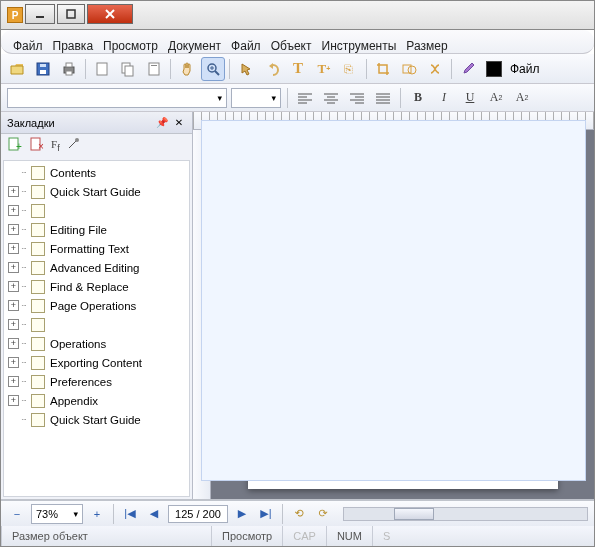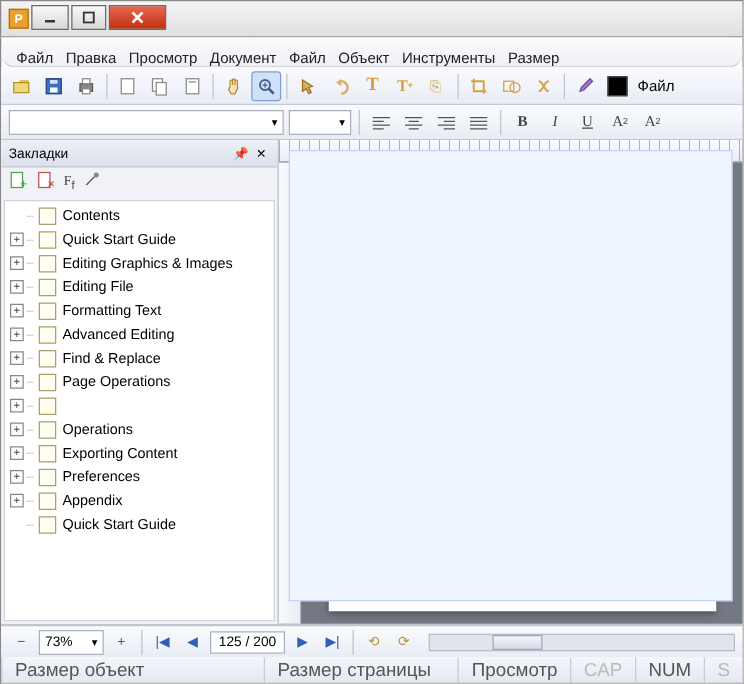--- a/index.html
+++ b/index.html
@@ -20,21 +20,21 @@
 
 .toolbar { height: 30px; background: linear-gradient(#fafbfe,#e8ecf4); display: flex; align-items: center; padding: 0 4px; gap: 2px; border-bottom: 1px solid #c8c8d0; }
 .tbtn { width: 24px; height: 24px; display: flex; align-items: center; justify-content: center; border-radius: 3px; }
 .sep { width: 1px; height: 20px; background: #c0c4cc; margin: 0 2px; }
 .combo { height: 20px; border: 1px solid #a8b0c0; background: #fff; font-size: 11px; padding: 0 4px; min-width: 80px; display: flex; align-items: center; justify-content: space-between; }
 .combo.long { flex: 1; max-width: 220px; }
 .colorchip { width: 16px; height: 16px; background: #000; border: 1px solid #444; }
 
 .workarea { flex: 1; display: flex; overflow: hidden; border-bottom: 1px solid #c0c4cc; }
 
-.sidepanel { width: 222px; background: #f0f2f8; border-right: 1px solid #b8bcc8; display: flex; flex-direction: column; }
+.sidepanel { width: 192px; background: #f0f2f8; border-right: 1px solid #b8bcc8; display: flex; flex-direction: column; }
 .sidehdr { height: 22px; background: linear-gradient(#eef0f6,#dce0ec); border-bottom: 1px solid #c0c4cc; display: flex; align-items: center; padding: 0 6px; font-size: 11px; }
 .sidehdr .spacer { flex: 1; }
 .sidehdr .pin, .sidehdr .x { width: 14px; height: 14px; font-size: 10px; display: flex; align-items: center; justify-content: center; margin-left: 2px; }
 .sidetools { height: 24px; display: flex; align-items: center; gap: 6px; padding: 0 6px; }
 .tree { flex: 1; background: #fff; border: 1px solid #d0d4dc; margin: 2px; overflow: auto; padding: 2px 0; }
 .treerow { display: flex; align-items: center; height: 19px; font-size: 11.5px; padding-left: 4px; gap: 2px; }
 .treerow .exp { width: 11px; height: 11px; border: 1px solid #888; font-size: 9px; line-height: 9px; text-align: center; color: #444; background: #fff; }
 .treerow .noexp { width: 11px; }
 .treerow .dots { color: #888; font-size: 8px; letter-spacing: -1px; }
 .treerow .pgico { width: 14px; height: 14px; border: 1px solid #a8a070; background: #fffef0; margin: 0 3px; }
@@ -57,21 +57,21 @@
 .tcol { flex: 1; font-size: 8px; font-family: Georgia, serif; }
 .tcol p { font-size: 8px; margin-bottom: 4px; }
 .tcol em { font-style: italic; }
 
 .nav { height: 26px; background: linear-gradient(#fafbfe,#e8ecf4); display: flex; align-items: center; padding: 0 6px; gap: 4px; border-top: 1px solid #c0c4cc; }
 .navbtn { width: 20px; height: 20px; display: flex; align-items: center; justify-content: center; font-size: 11px; color: #3060b0; }
 .pageinput { width: 60px; height: 18px; border: 1px solid #a8b0c0; text-align: center; font-size: 11px; background: #fff; }
 .navscroll { flex: 1; height: 14px; background: #e0e4ec; border: 1px solid #b8bcc8; margin-left: 6px; position: relative; }
 .navscroll .thumb-sc { position: absolute; left: 50px; width: 40px; top: 0; bottom: 0; background: linear-gradient(#f4f6fc,#d4d8e4); border: 1px solid #a0a8b8; }
 
-.status { height: 20px; background: linear-gradient(#f4f6fc,#e4e8f0); display: flex; align-items: center; font-size: 15px; color: #555; }
+.status { height: 20px; background: linear-gradient(#f4f6fc,#e4e8f0); display: flex; align-items: center; font-size: 11px; color: #555; }
 .status .cell { padding: 0 10px; border-left: 1px solid #c8ccd6; height: 100%; display: flex; align-items: center; }
 
 svg { pointer-events: none; }
 .fmtbar { height: 28px; background: linear-gradient(#fafbfe,#e8ecf4); display:flex; align-items:center; padding:0 6px; gap:4px; border-bottom:1px solid #c8c8d0; }
 .fbtn { width:22px; height:22px; display:flex; align-items:center; justify-content:center; font-size:12px; color:#444; font-family: Georgia, serif; }
 </style>
 </head>
 <body>
 
 <div class="titlebar">
@@ -293,21 +293,20 @@
           <div class="treerow">
             <span class="exp">+</span>
             <span class="dots">···</span>
             <span class="pgico"></span>
             <span class="lbl">Quick Start Guide</span>
           </div>
           <div class="treerow">
             <span class="exp">+</span>
             <span class="dots">···</span>
             <span class="pgico"></span>
-            <span class="lbl">Editing Graphics &amp; Images</span>
           </div>
           <div class="treerow">
             <span class="exp">+</span>
             <span class="dots">···</span>
             <span class="pgico"></span>
             <span class="lbl">Editing File</span>
           </div>
           <div class="treerow">
             <span class="exp">+</span>
             <span class="dots">···</span>
@@ -425,20 +424,19 @@
   <div class="sep"></div>
   <div class="navbtn" style="color:#b89030">⟲</div>
   <div class="navbtn" style="color:#b89030">⟳</div>
   <div class="navscroll">
         <div class="thumb-sc"></div>
       </div>
 </div>
 
 <div class="status">
   <div class="cell" style="width:210px">Размер объект</div>
-  <div class="cell" style="flex:1">Размер страницы</div>
   <div class="cell">Просмотр</div>
   <div class="cell" style="color:#bbb">CAP</div>
   <div class="cell">NUM</div>
   <div class="cell" style="color:#bbb">S</div>
 </div>
 
 </div>
 
 </body></html>

